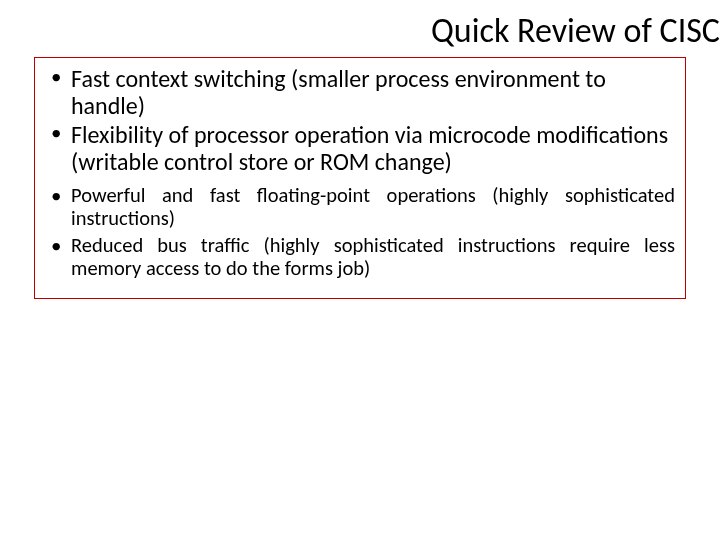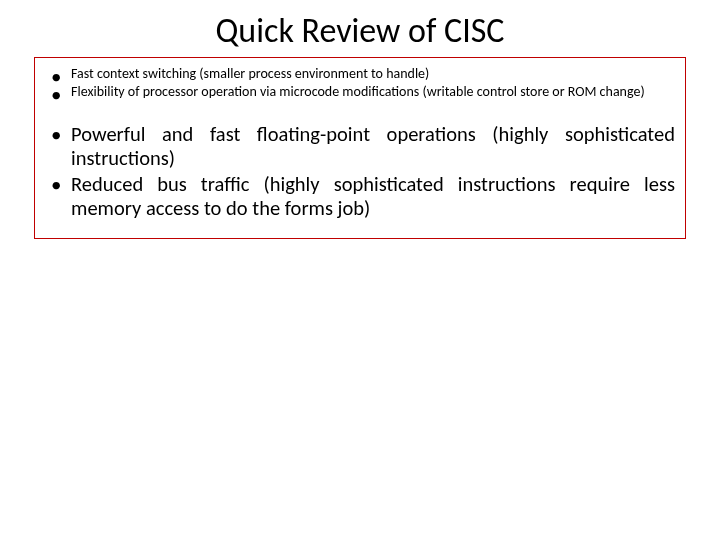--- a/index.html
+++ b/index.html
@@ -1,24 +1,24 @@
 <!DOCTYPE html>
 <html><head>
 <meta charset="utf-8">
 <style>
   * { margin: 0; padding: 0; box-sizing: border-box; }
   html, body { width: 720px; height: 540px; background: #fff; font-family: Calibri, "Segoe UI", Arial, sans-serif; color: #000; }
   .slide { width: 720px; height: 540px; position: relative; }
-  .title { text-align: center; font-size: 34px; font-weight: 400; margin-top: 10px; margin-bottom: 6px; }
+  .title { text-align: right; font-size: 34px; font-weight: 400; margin-top: 10px; margin-bottom: 6px; }
   .content-box { border: 1.5px solid #c00000; margin: 0 34px 0 34px; padding: 8px 10px 14px 10px; }
   ul { list-style: none; }
-  li { position: relative; padding-left: 26px; font-size: 14px; line-height: 1.12; margin-bottom: 2px; }
+  li { position: relative; padding-left: 26px; font-size: 24px; line-height: 1.12; margin-bottom: 2px; }
   li::before { content: "•"; position: absolute; left: 6px; top: 0; font-size: 21px; }
   .group-b li { text-align: justify; font-size: 20.5px; line-height: 1.15; margin-bottom: 3px; }
-  .group-b { margin-top: 24px; }
+  .group-b { margin-top: 8px; }
   strong { font-weight: 700; }
 </style>
 </head>
 <body>
 
 <div class="slide">
   <h1 class="title">Quick Review of CISC</h1>
   <div class="content-box">
     <ul class="group-a">
       <li>Fast context switching (smaller process environment to handle)</li>

